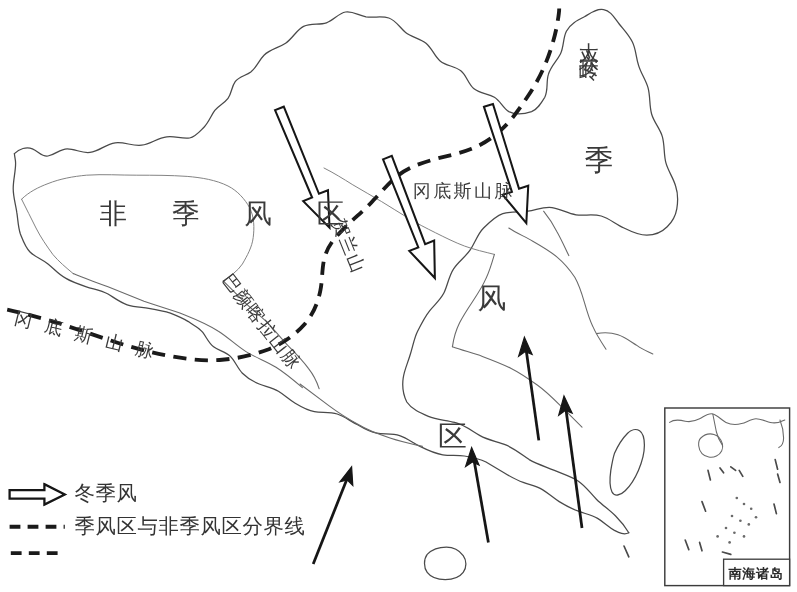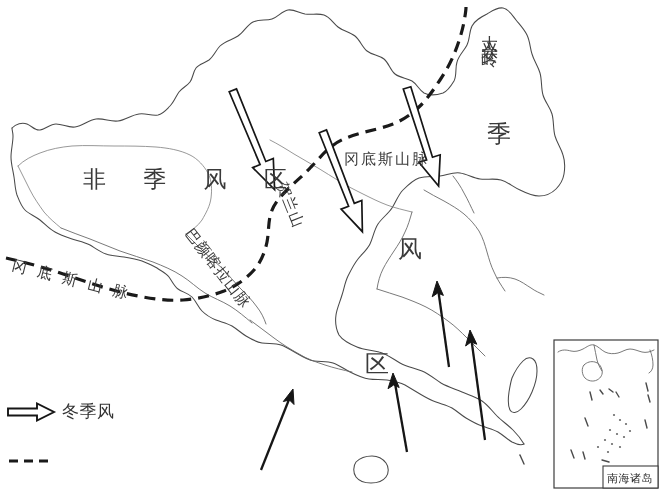--- a/index.html
+++ b/index.html
@@ -580,30 +580,38 @@
   <div class="map-label lbl-vert" style="left:481px; top:22px;">大兴安岭</div>
 
   <div class="map-label lbl-range" style="left:344px; top:152px; letter-spacing:2px;">冈底斯山脉</div>
 
   <div class="map-label lbl-range rot-helan" style="left:288px; top:180px;">贺兰山</div>
 
   <div class="map-label lbl-range rot-bayanhar" style="left:194px; top:226px;">巴颜喀拉山脉</div>
 
   <div class="map-label lbl-range rot-gangdise" style="left:14px; top:258px;">冈底斯山脉</div>
 
-  <div class="inset-caption" style="left:607px; top:471px;">南海诸岛</div>
+  <div class="inset-caption" style="left:607px; top:471px;font-weight:bold;">南海诸岛</div>
 
   <div id="legend">
 
     <div class="legend-row">
       <span class="legend-symbol">
         <svg width="52" height="20" viewBox="0 0 52 20">
           <path d="M 2,6.5 L 31,6.5 L 31,1.5 L 48,10 L 31,18.5 L 31,13.5 L 2,13.5 Z" fill="#ffffff" stroke="#161616" stroke-width="1.9" stroke-linejoin="miter"></path>
         </svg>
       </span>
       <span class="legend-text">冬季风</span>
     </div>
 
 
+    <div class="legend-row">
+      <span class="legend-symbol">
+        <svg width="52" height="20" viewBox="0 0 52 20">
+          <path d="M 2,10 L 48,10" stroke="#1a1a1a" stroke-width="3.4" fill="none" stroke-dasharray="9 6"></path>
+        </svg>
+      </span>
+      <span class="legend-text">季风区与非季风区分界线</span>
+    </div>
 
   </div>
 
 </div>
 
 </body></html>

